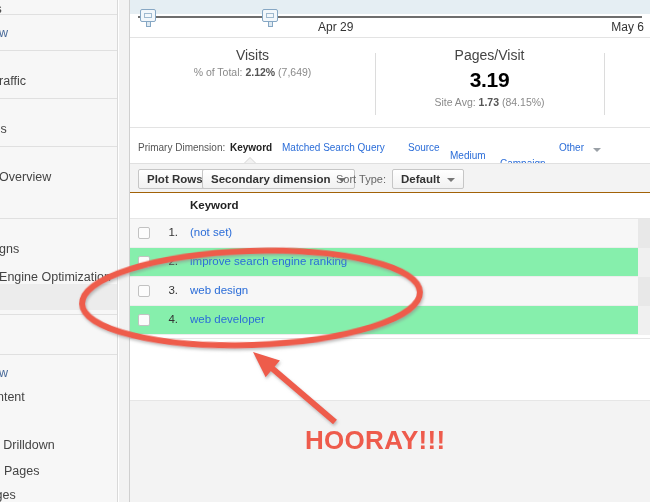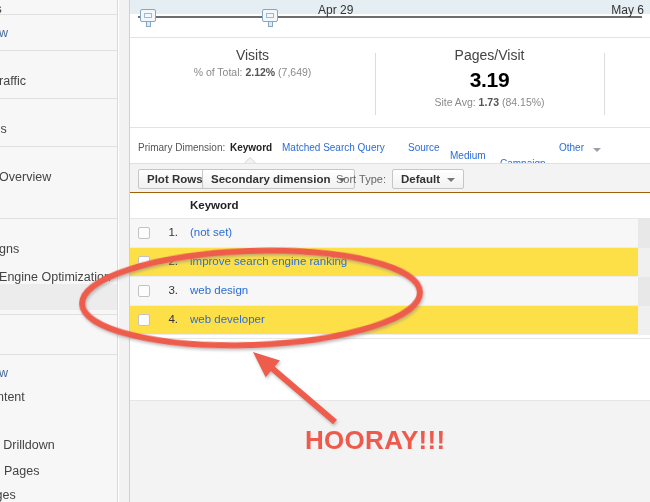--- a/index.html
+++ b/index.html
@@ -71,21 +71,21 @@
   .slider-handle:after{
     content:"";position:absolute;left:3px;top:3px;width:8px;height:5px;
     border:1px solid #9fb9cf;box-sizing:border-box;
   }
   .slider-handle .nub{
     position:absolute;left:5px;top:12px;width:5px;height:5px;
     background:#dfeaf2;border:1px solid #86a7c4;border-top:none;
     box-sizing:border-box;
   }
   .date-label{
-    position:absolute;top:3px;font-size:12px;color:#333;
+    position:absolute;top:20px;font-size:12px;color:#333;
   }
   .strip-rule{
     position:absolute;left:0;top:37px;width:520px;height:1px;background:#e3e3e3;
   }
 
   
   .stats{
     position:absolute;left:0;top:45px;width:520px;height:77px;
   }
   .stat{
@@ -155,21 +155,21 @@
   .thead{
     position:absolute;left:0;top:193px;width:520px;height:26px;
     background:#ffffff;border-bottom:1px solid #e6e6e6;box-sizing:border-box;
   }
   .thead .col-kw{position:absolute;left:60px;top:6px;font-size:11.5px;font-weight:bold;color:#222;}
   .trow{
     position:absolute;left:0;width:520px;height:29px;
     border-bottom:1px solid #ededed;box-sizing:border-box;
   }
   .trow.odd{background:#f7f7f7;}
-  .trow.even{background:#fde047;}
+  .trow.even{background:#86efac;}
   .trow .ck{
     position:absolute;left:8px;top:8px;width:12px;height:12px;
     background:#fcfcfc;border:1px solid #c2c2c2;border-radius:2px;box-sizing:border-box;
   }
   .trow .idx{position:absolute;left:30px;top:7px;width:18px;text-align:right;font-size:11.5px;color:#333;}
   .trow .kw{position:absolute;left:60px;top:7px;font-size:11.5px;color:#2b6dd8;text-decoration:none;}
   .rowcol-right{
     position:absolute;top:0;left:508px;width:12px;height:29px;
   }
   .trow.odd .rowcol-right{background:#e8e8e8;}

